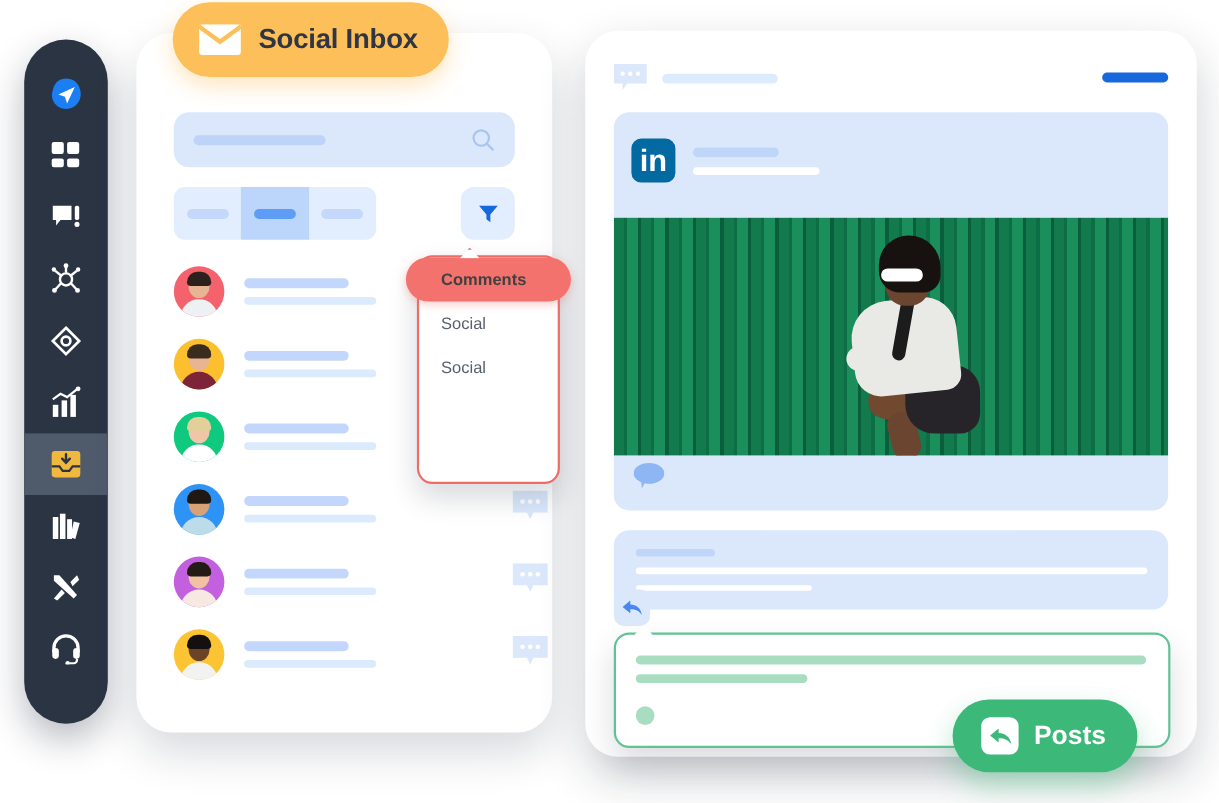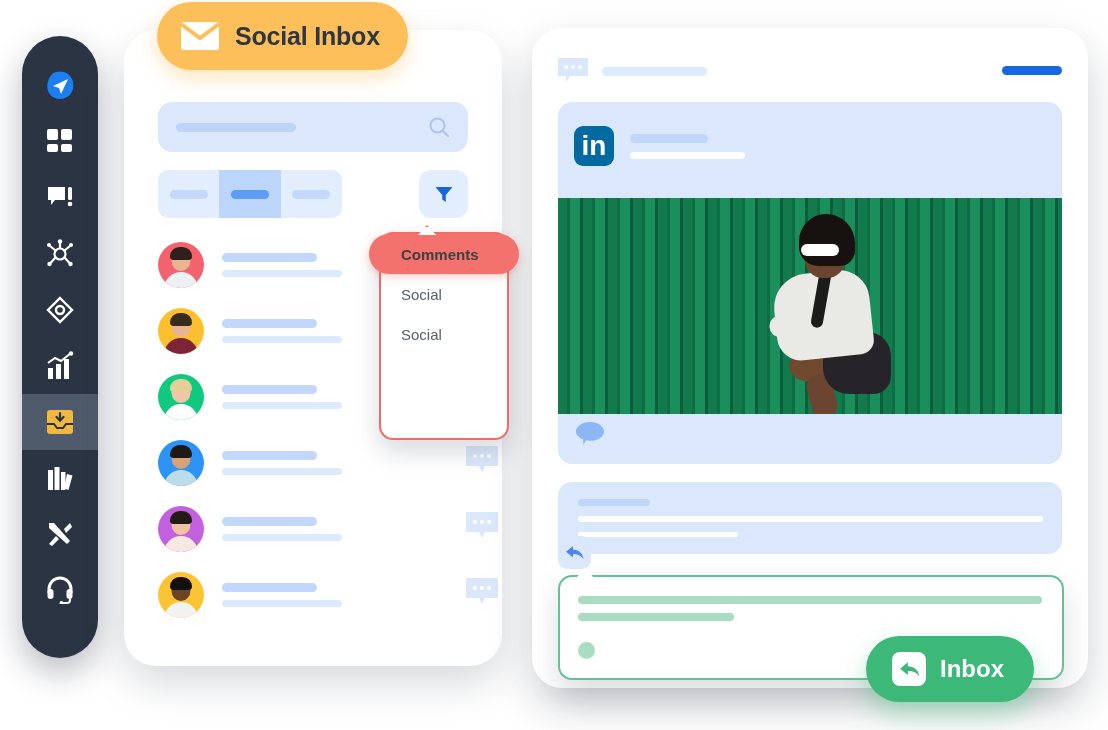--- a/index.html
+++ b/index.html
@@ -632,16 +632,16 @@
     <span class="rb-l2"></span>
     <span class="rb-dot"></span>
   </div>
 
   <div class="send-btn">
     <span class="send-ic">
       <svg width="21" height="19" viewBox="0 0 19 17">
         <path d="M8 2 V5.6 C13.4 5.9 17.5 8.6 18.5 15 C15.8 11.2 12.6 9.8 8 9.9 V13.5 L1 7.8 Z" fill="#3cb878"></path>
       </svg>
     </span>
-    <span class="send-label">Inbox</span>
+    <span class="send-label">Posts</span>
   </div>
 
 </div>
 
 </body></html>

